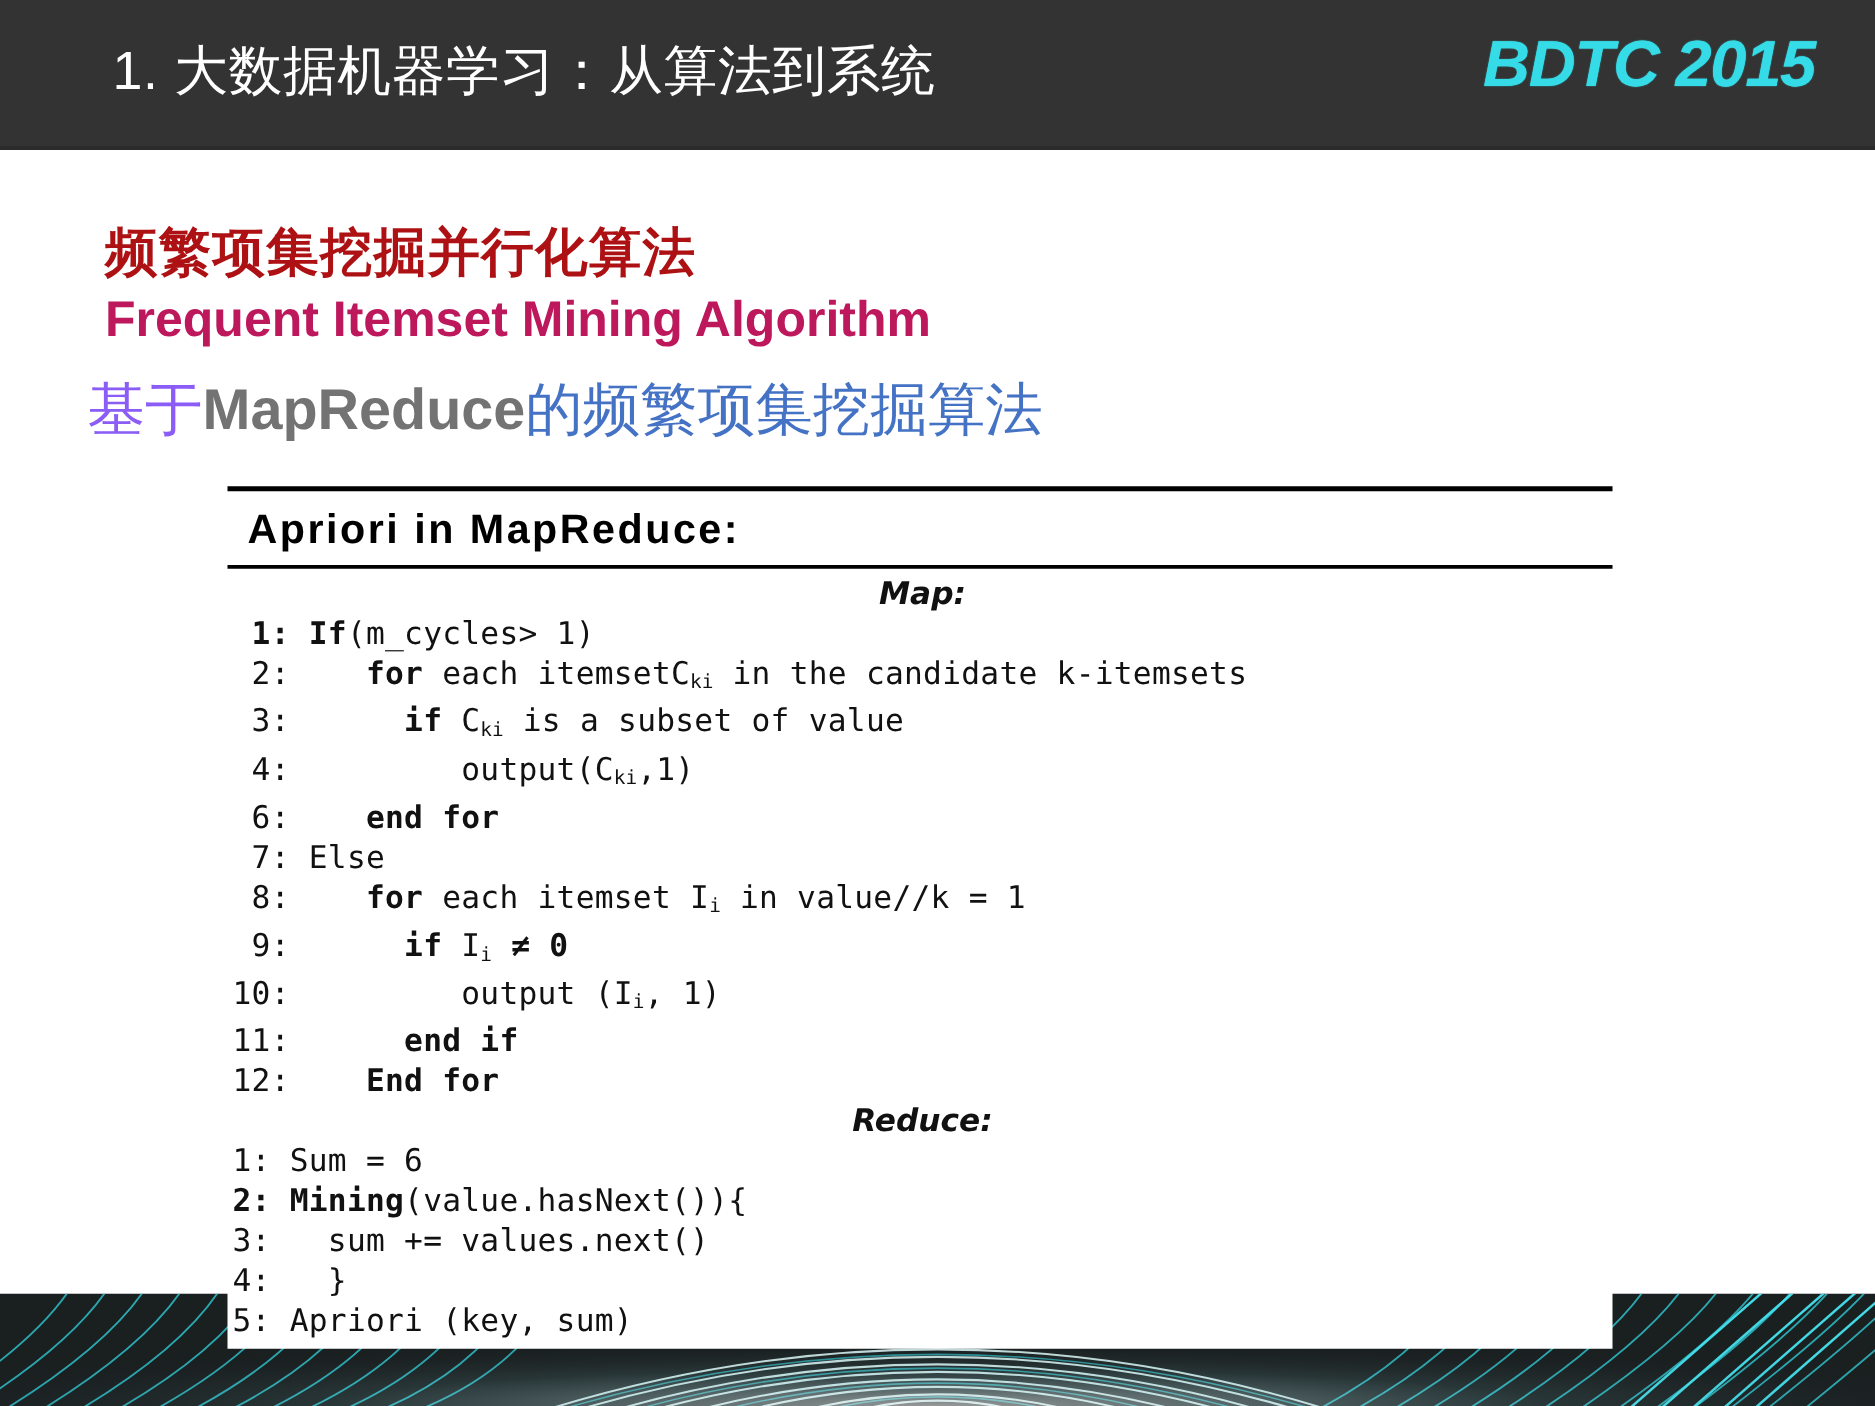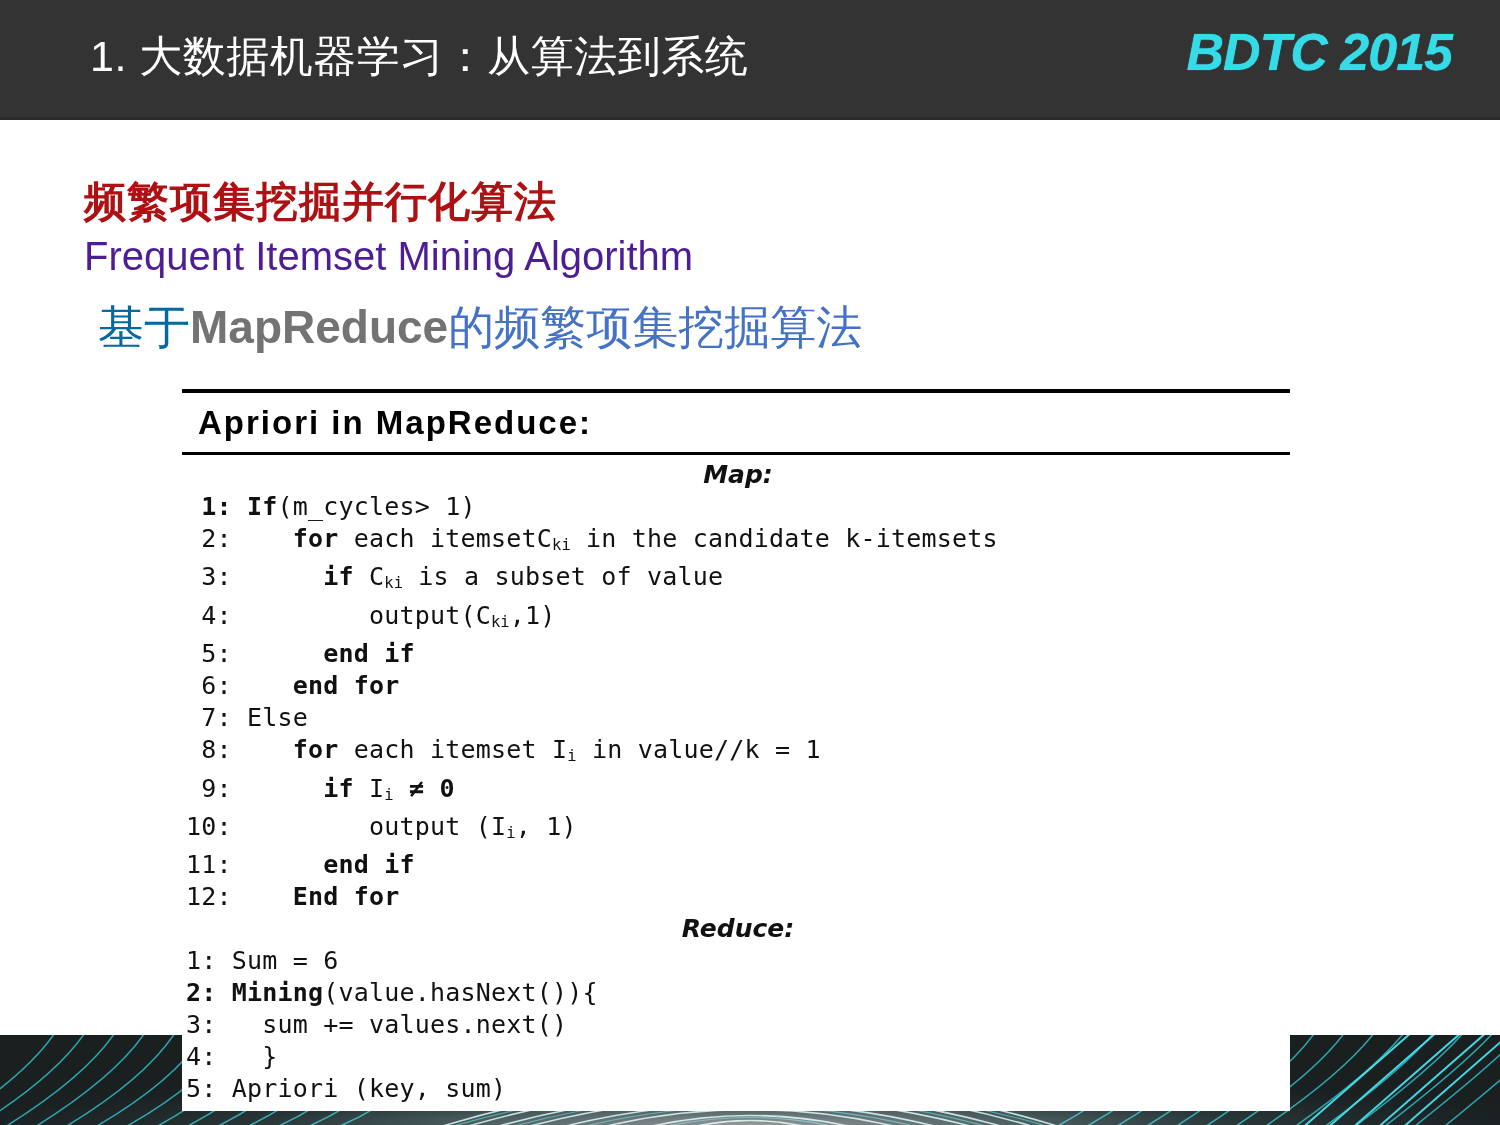--- a/index.html
+++ b/index.html
@@ -75,35 +75,35 @@
     color: #AE1113;
     font-size: 42px;
     font-weight: bold;
     letter-spacing: 1px;
     white-space: nowrap;
   }
   .heading-en {
     position: absolute;
     left: 84px;
     top: 100px;
-    color: #4c1d95;
+    color: #be185d;
     font-size: 40px;
-    font-weight: 400;
+    font-weight: 700;
     white-space: nowrap;
   }
   .subheading {
     position: absolute;
     left: 70px;
     top: 163px;
     font-size: 46px;
     font-weight: 400;
     white-space: nowrap;
     color: #4472C4;
   }
-  .subheading .pre { color: #0369a1; margin-left: 28px; }
+  .subheading .pre { color: #8b5cf6; }
   .subheading .mr  { color: #737373; font-weight: 700; }
   .subheading .post{ color: #4472C4; }
 
   
   .code-box {
     position: absolute;
     left: 182px;
     top: 255px;
     width: 1108px;
     background: #ffffff;
@@ -192,21 +192,20 @@
     <div class="rule thin"></div>
 
     <div class="code-lines">
 
       <div class="code-line section">Map:</div>
 
       <div class="code-line"> <b>1: If</b>(m_cycles&gt; 1)</div>
       <div class="code-line"> 2:    <b>for</b> each itemsetC<sub>ki</sub> in the candidate k-itemsets</div>
       <div class="code-line"> 3:      <b>if</b> C<sub>ki</sub> is a subset of value</div>
       <div class="code-line"> 4:         output(C<sub>ki</sub>,1)</div>
-      <div class="code-line"> 5:      <b>end if</b></div>
       <div class="code-line"> 6:    <b>end for</b></div>
       <div class="code-line"> 7: Else</div>
       <div class="code-line"> 8:    <b>for</b> each itemset I<sub>i</sub> in value//k = 1</div>
       <div class="code-line"> 9:      <b>if</b> I<sub>i</sub> <b>≠ 0</b></div>
       <div class="code-line">10:         output (I<sub>i</sub>, 1)</div>
       <div class="code-line">11:      <b>end if</b></div>
       <div class="code-line">12:    <b>End for</b></div>
 
       <div class="code-line section">Reduce:</div>
 

